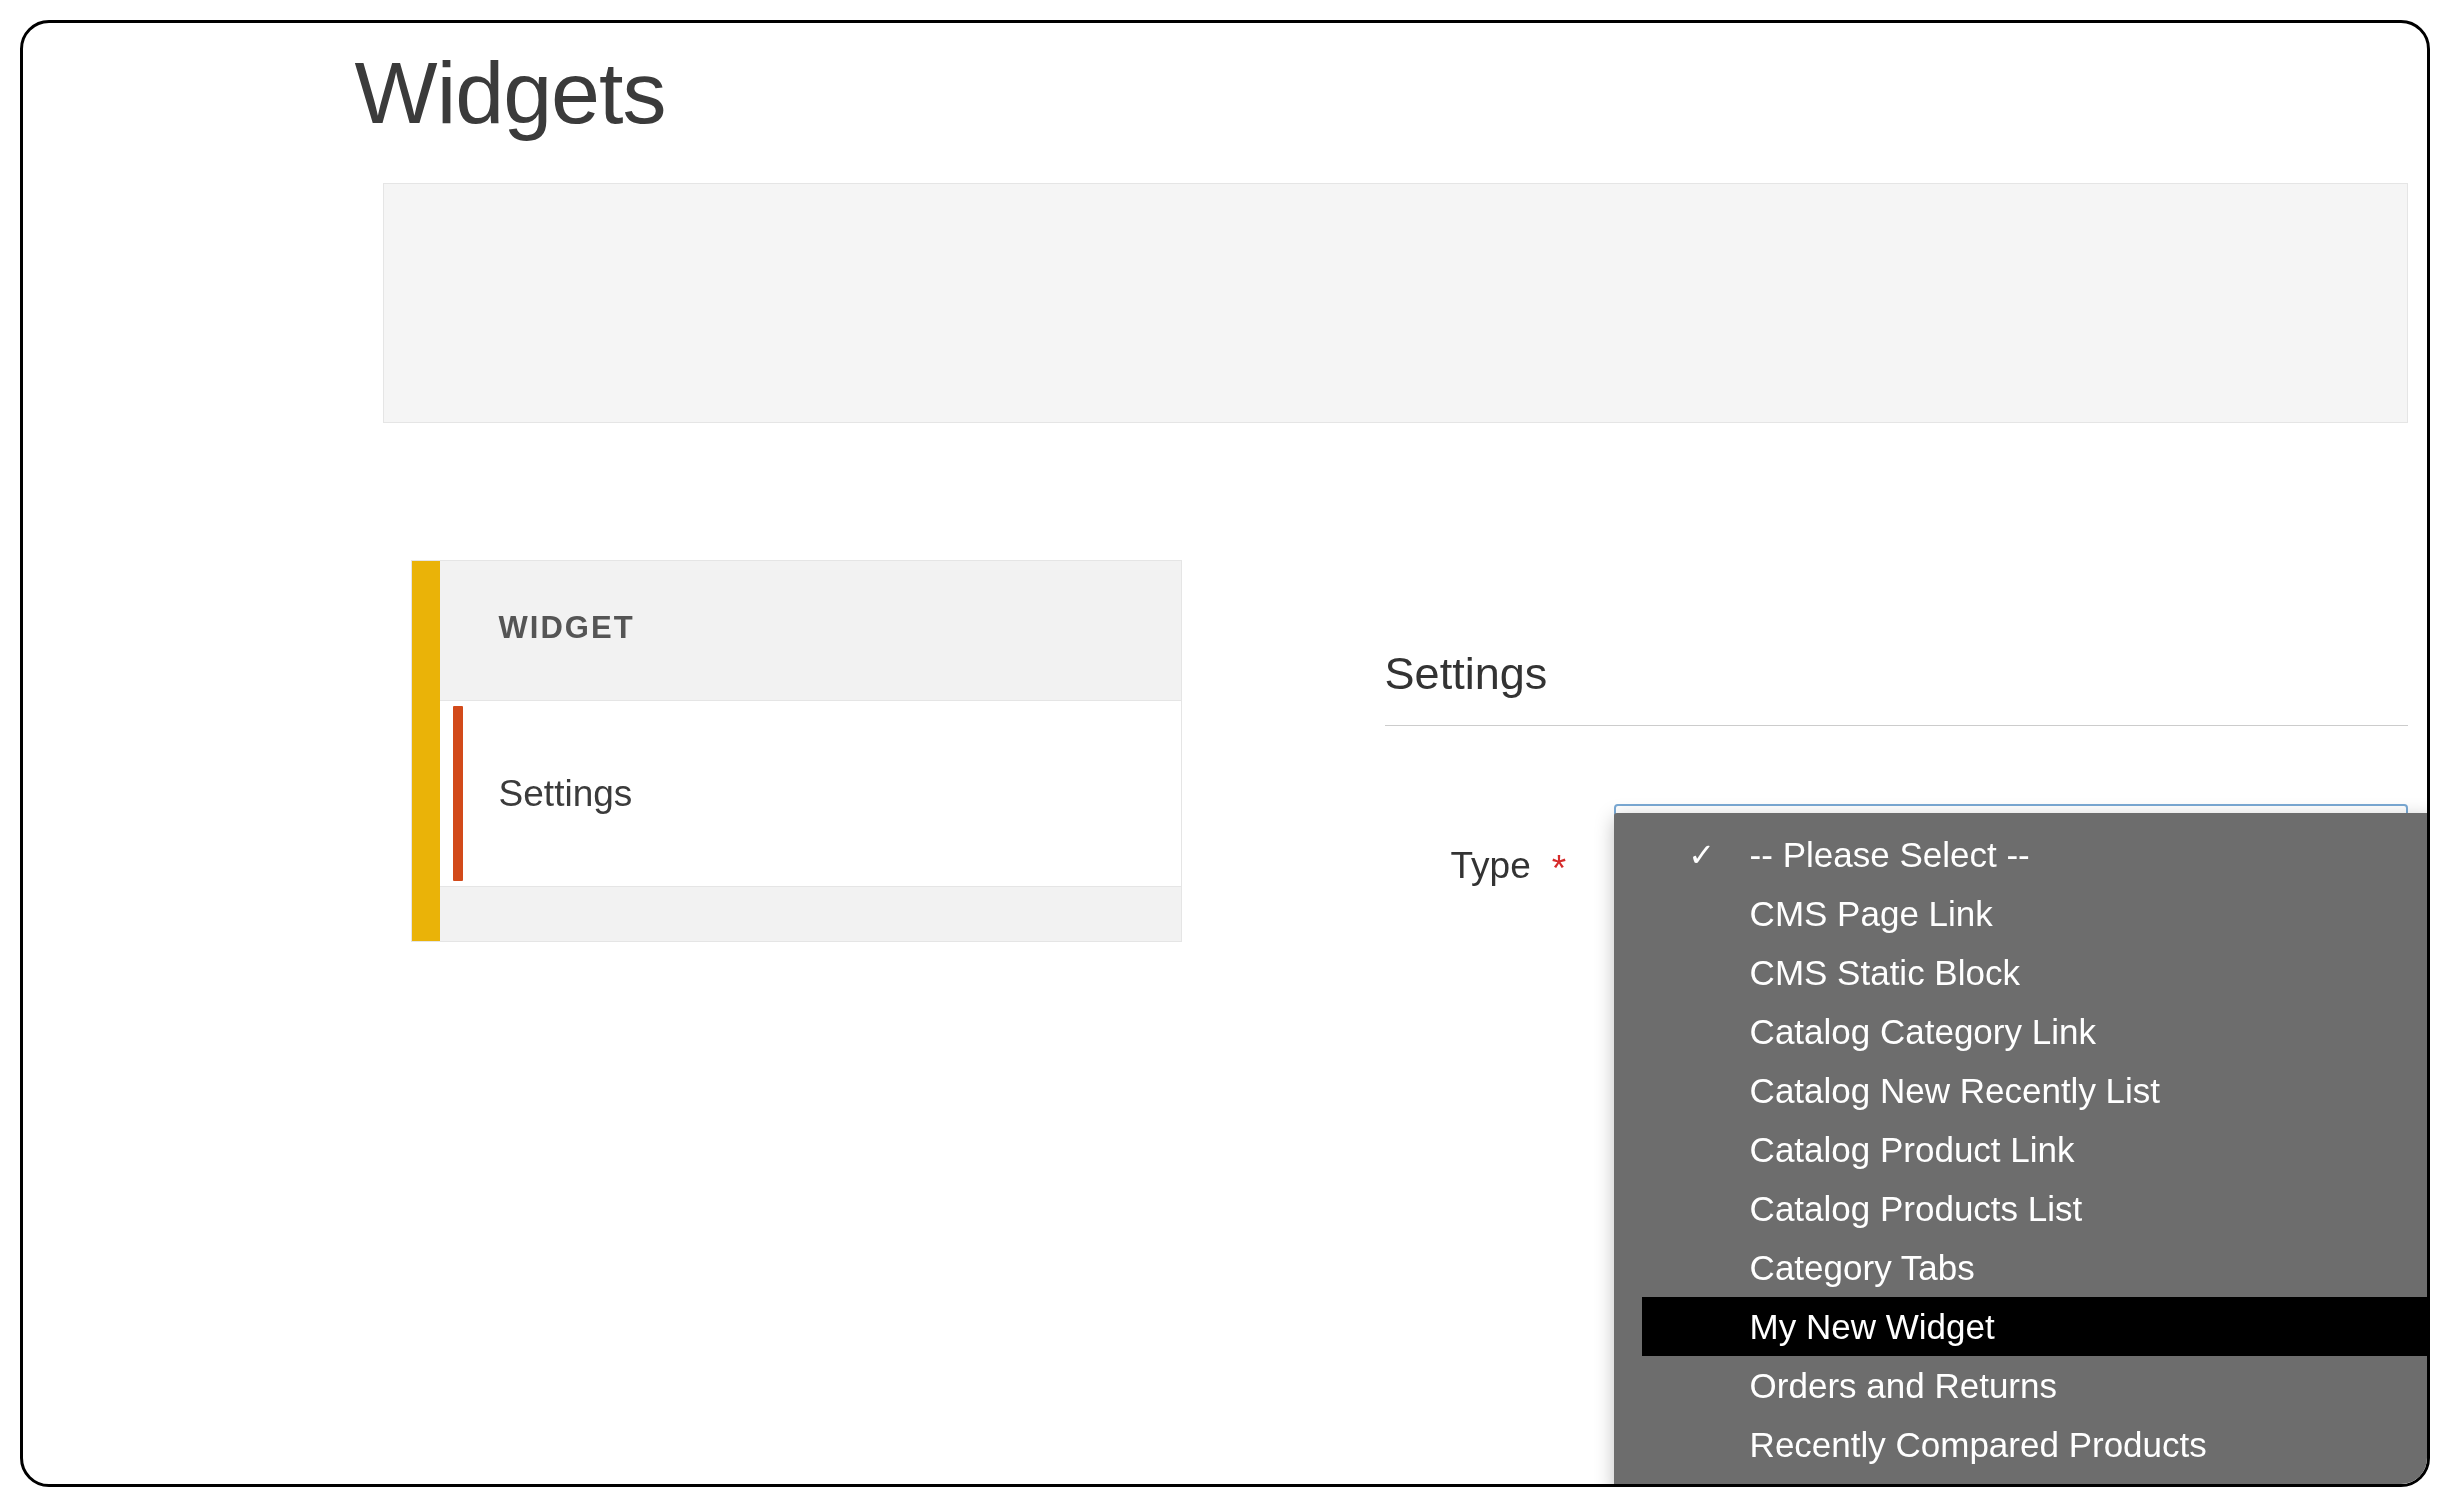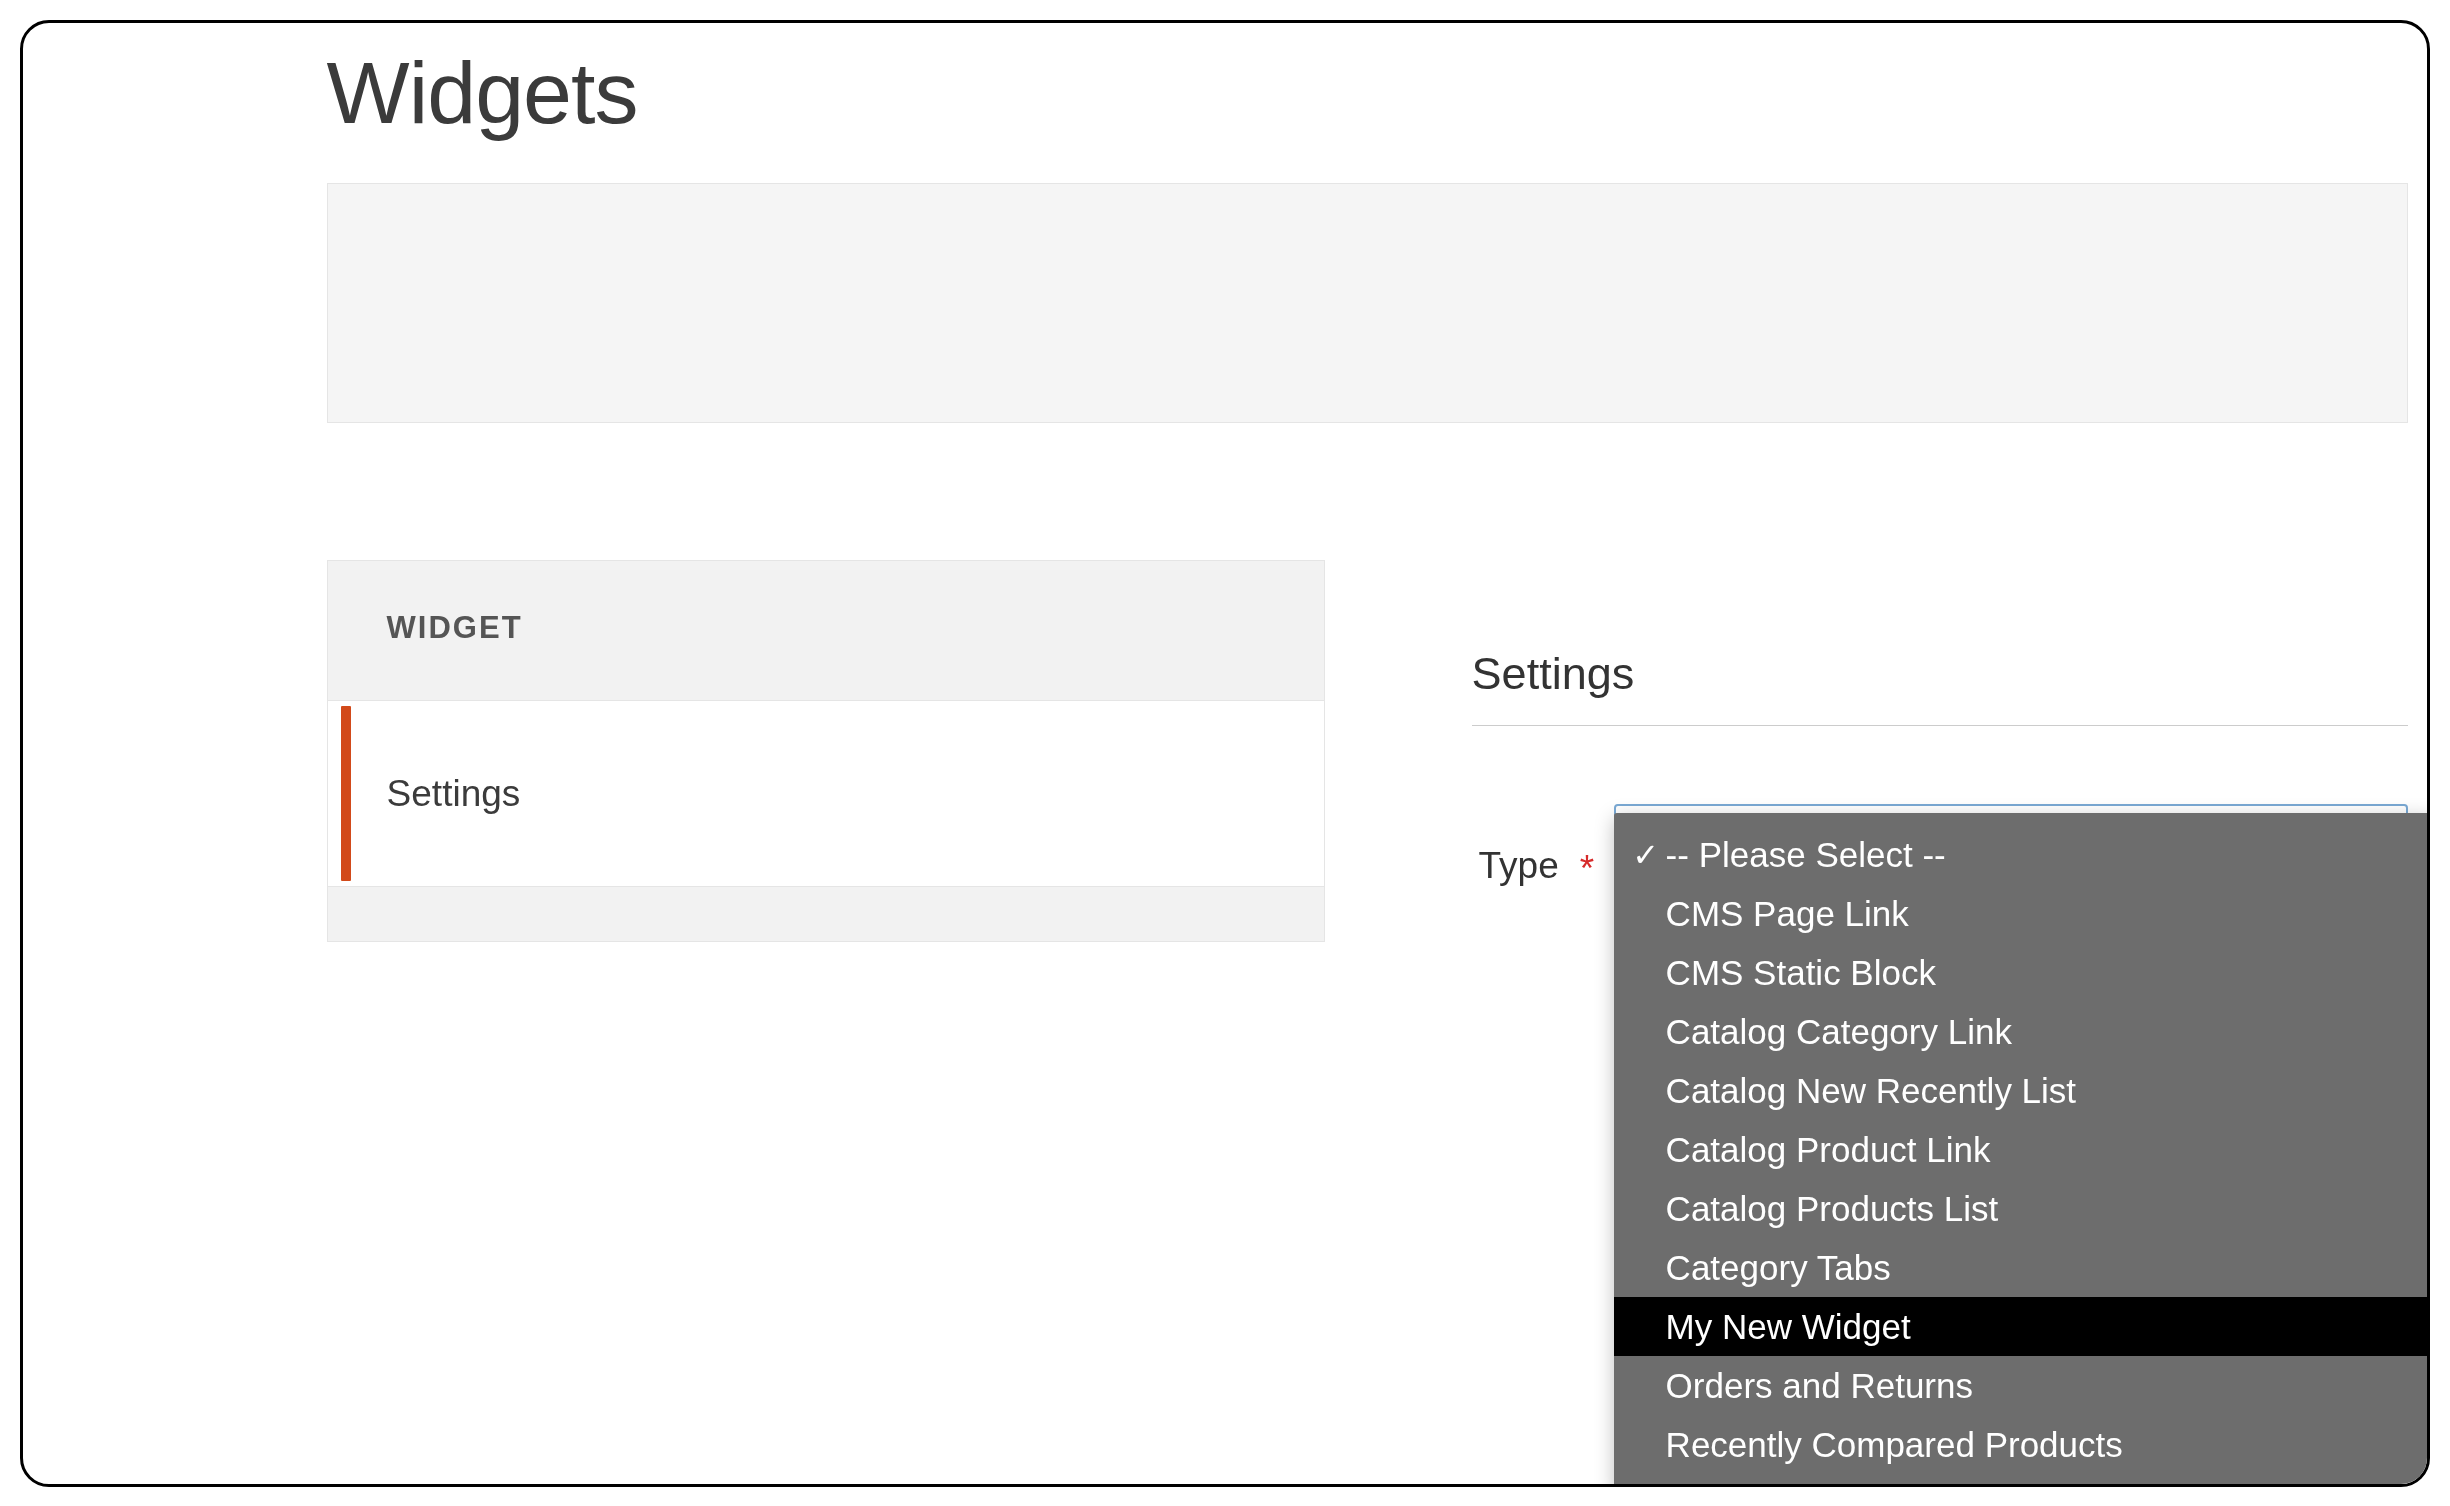--- a/index.html
+++ b/index.html
@@ -1,15 +1,15 @@
 <!DOCTYPE html>
 <html style="font-size:7.8px"><head>
 <meta charset="utf-8">
 <style>
-  * { box-sizing: border-box; }
+  * { box-sizing: border-box; margin-left: 28px; }
   html, body {
     margin: 0;
     padding: 0;
     font-family: -apple-system, "Helvetica Neue", Arial, sans-serif;
     color: #333;
     background: #fff;
   }
   .frame {
     margin: 19.6px;
     border: 3.9px solid #000;
@@ -36,22 +36,22 @@
     height: 240px;
     margin-bottom: 137px;
   }
   .layout {
     display: flex;
     gap: 147px;
     align-items: flex-start;
   }
   
   .side-tabs {
-    width: 998px;
-    background: #a21caf;
+    width: 771px;
+    background: #eab308;
     border: 0.5px solid #e5e5e5;
   }
   .side-tabs .tabs-title {
     font-size: 31px;
     font-weight: 600;
     letter-spacing: 2px;
     color: #555;
     padding: 49px 59px 54px 59px;
     border-bottom: 0.5px solid #e5e5e5;
     background: #f2f2f2;

